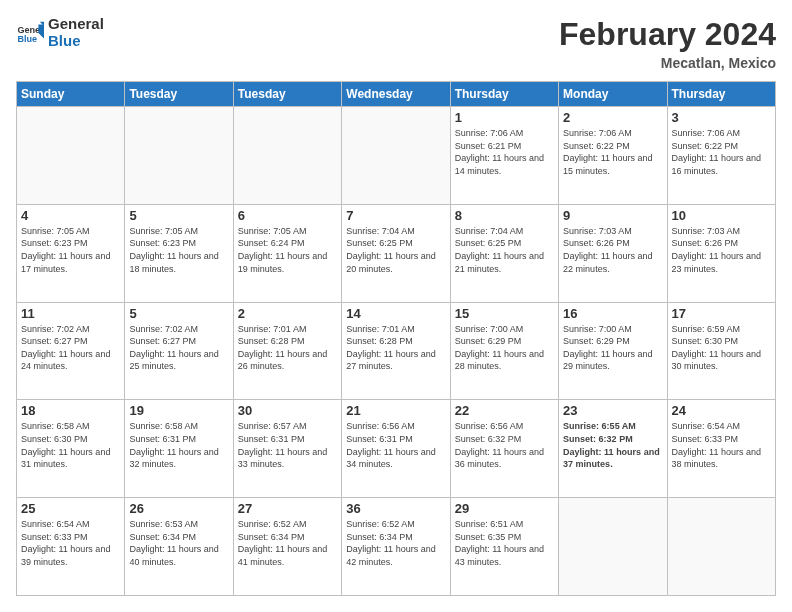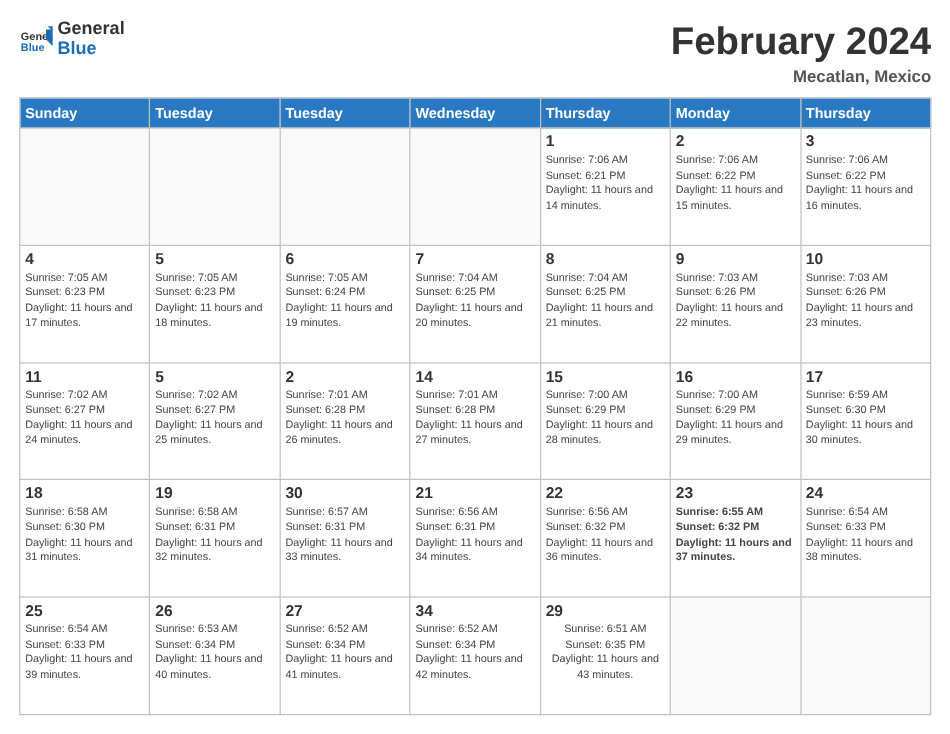--- a/index.html
+++ b/index.html
@@ -290,28 +290,28 @@
 Sunset: 6:34 PM
 Daylight: 11 hours and 40 minutes.</div>
           </td>
           <td>
             <span class="day-number">27</span>
             <div class="day-info" style="white-space: pre-line;">Sunrise: 6:52 AM
 Sunset: 6:34 PM
 Daylight: 11 hours and 41 minutes.</div>
           </td>
           <td>
-            <span class="day-number">34</span>
+            <span class="day-number">36</span>
             <div class="day-info" style="white-space: pre-line;">Sunrise: 6:52 AM
 Sunset: 6:34 PM
 Daylight: 11 hours and 42 minutes.</div>
           </td>
           <td>
             <span class="day-number">29</span>
-            <div class="day-info" style="white-space: pre-line; text-align: center;">Sunrise: 6:51 AM
+            <div class="day-info" style="white-space: pre-line;">Sunrise: 6:51 AM
 Sunset: 6:35 PM
 Daylight: 11 hours and 43 minutes.</div>
           </td>
           <td class="empty-cell"></td>
           <td class="empty-cell"></td>
         </tr>
       </tbody>
   </table>
 </div>
 

